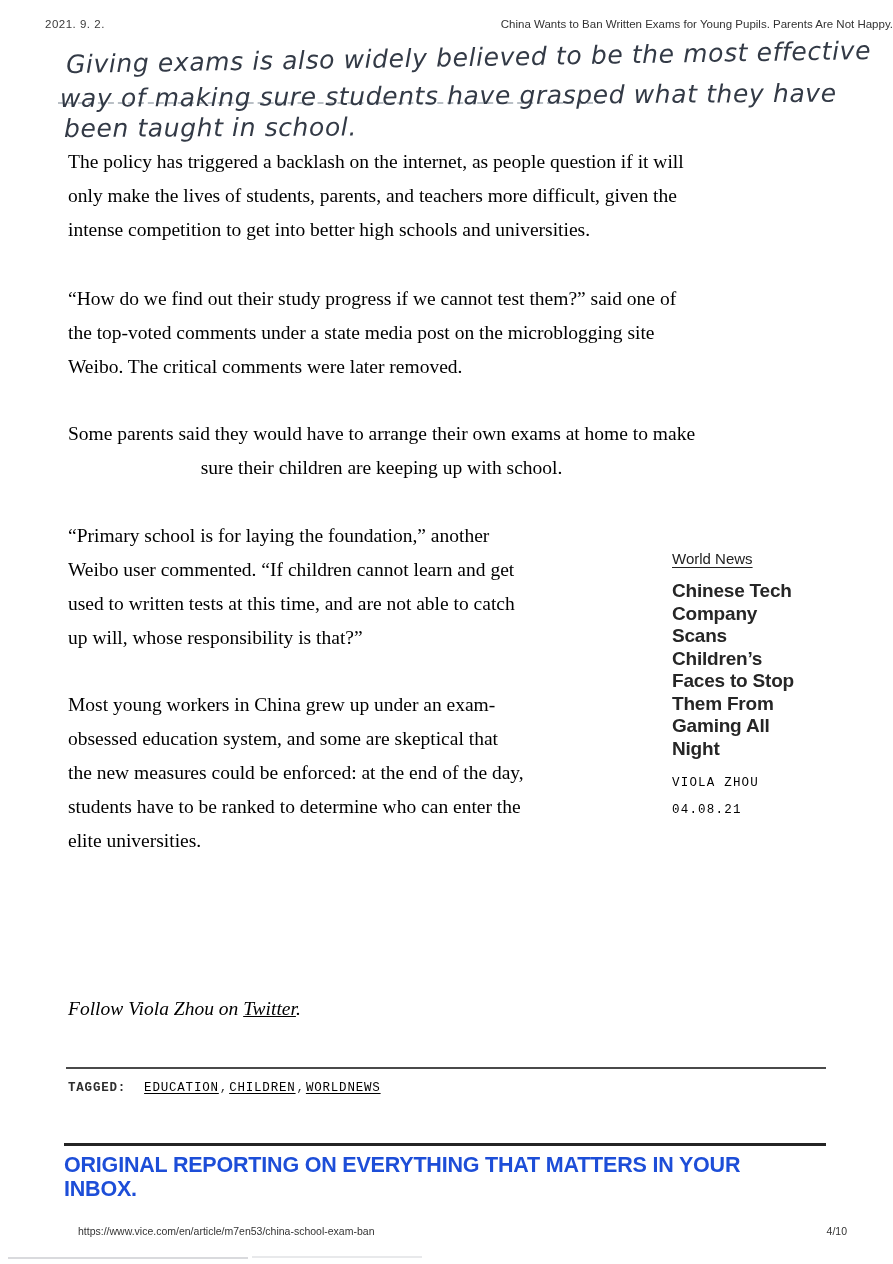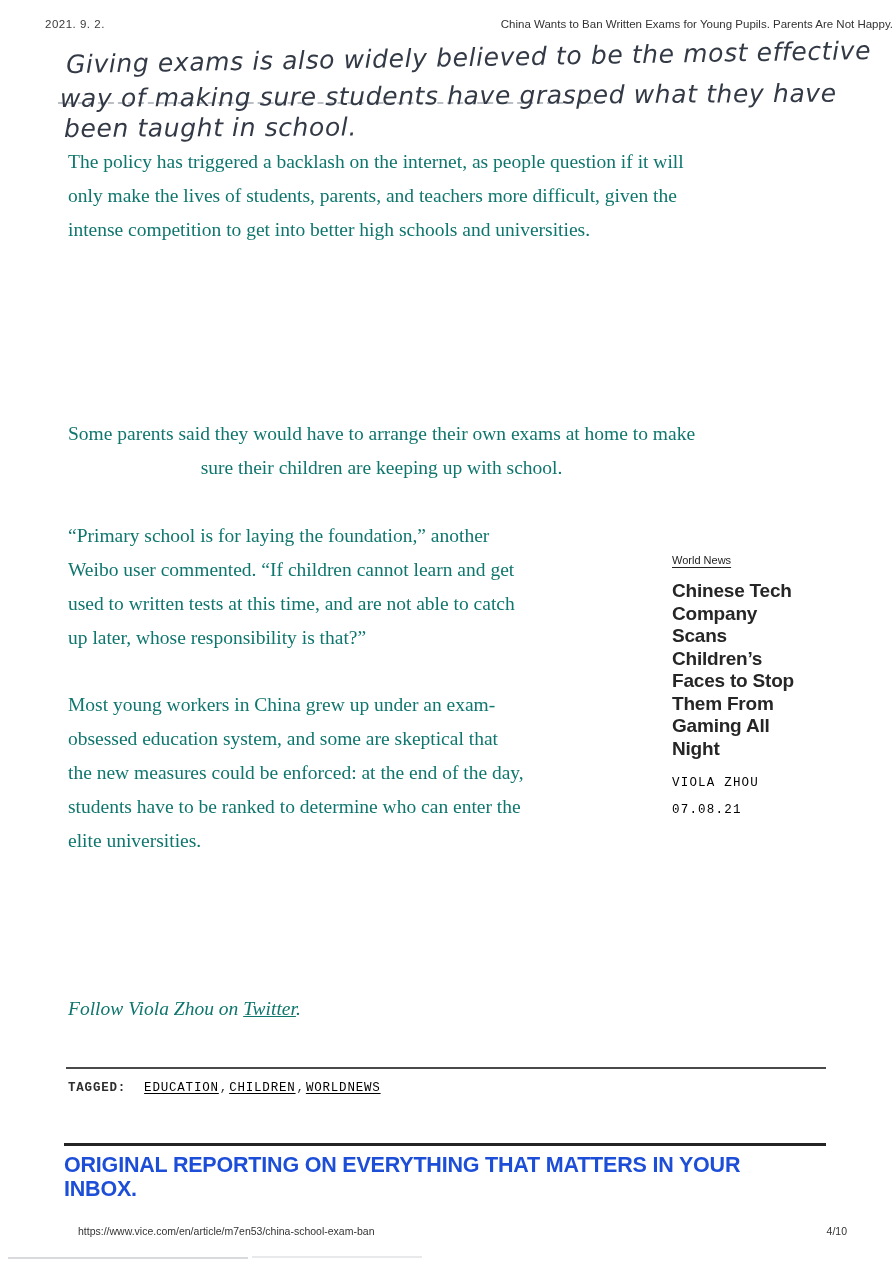--- a/index.html
+++ b/index.html
@@ -32,36 +32,36 @@
   .hw3 { left:64px; top:110px; transform:rotate(-0.3deg); }
   .hw-dash {
     position:absolute; left:58px; top:98px; width:545px; height:0;
     border-top:2px dashed #aab1b8; opacity:0.8;
   }
 
   
   .para {
     position:absolute; left:68px;
     font-family:"Liberation Serif", "DejaVu Serif", serif;
-    font-size:19.5px; line-height:34px; color:#0f766e;
+    font-size:19.5px; line-height:34px; color:#000000;
     white-space:pre-line;
   }
   .p1 { top:141px; }
   .p2 { top:278px; }
   .p3 { top:413px;text-align:center; }
   .p4 { top:515px; }
   .p5 { top:684px; }
   .p6 { top:886px; }
   .follow { top:988px; font-style:italic; }
   .follow a { color:inherit; text-decoration:underline; }
 
   
   .sidebar { position:absolute; left:672px; top:546px; width:145px; }
   .sb-section {
-    display:inline-block; font-size:11px; color:#222222;
+    display:inline-block; font-size:15px; color:#222222;
     text-decoration:underline; text-underline-offset:3px;
   }
   .sb-headline {
     display:block; margin-top:12px;
     font-weight:bold; font-size:19px; line-height:22.5px;
     letter-spacing:-0.2px; color:#262626; text-decoration:none;
     white-space:pre-line;
   }
   .sb-byline, .sb-date {
     font-family:"Liberation Mono", "DejaVu Sans Mono", monospace;
@@ -115,46 +115,49 @@
   <div class="header-title">China Wants to Ban Written Exams for Young Pupils. Parents Are Not Happy.</div>
 
   <div class="hw-dash"></div>
   <div class="hw-line hw1">Giving exams is also widely believed to be the most effective</div>
   <div class="hw-line hw2">way of making sure students have grasped what they have</div>
   <div class="hw-line hw3">been taught in school.</div>
 
   <p class="para p1">The policy has triggered a backlash on the internet, as people question if it will
 only make the lives of students, parents, and teachers more difficult, given the
 intense competition to get into better high schools and universities.</p>
+  <p class="para p2">“How do we find out their study progress if we cannot test them?” said one of
+the top-voted comments under a state media post on the microblogging site
+Weibo. The critical comments were later removed.</p>
   <p class="para p3">Some parents said they would have to arrange their own exams at home to make
 sure their children are keeping up with school.</p>
   <p class="para p4">“Primary school is for laying the foundation,” another
 Weibo user commented. “If children cannot learn and get
 used to written tests at this time, and are not able to catch
-up later, whose responsibility is that?”</p>
+up will, whose responsibility is that?”</p>
   <p class="para p5">Most young workers in China grew up under an exam-
 obsessed education system, and some are skeptical that
 the new measures could be enforced: at the end of the day,
 students have to be ranked to determine who can enter the
 elite universities.</p>
 
   <p class="para follow"><span>Follow Viola Zhou on </span><a href="#">Twitter</a><span>.</span></p>
 
   <aside class="sidebar">
     <a href="#" class="sb-section">World News</a>
     <a href="#" class="sb-headline">Chinese Tech
 Company
 Scans
 Children’s
 Faces to Stop
 Them From
 Gaming All
 Night</a>
     <div class="sb-byline">VIOLA ZHOU</div>
-    <div class="sb-date">07.08.21</div>
+    <div class="sb-date">04.08.21</div>
   </aside>
 
   <div class="rule-thin"></div>
   <div class="tagged">
     <span class="tag-label">TAGGED:</span><a href="#" class="tag-link">EDUCATION</a><span class="tag-sep">,</span><a href="#" class="tag-link">CHILDREN</a><span class="tag-sep">,</span><a href="#" class="tag-link">WORLDNEWS</a>
   </div>
 
   <div class="rule-thick"></div>
   <h2 class="newsletter">ORIGINAL REPORTING ON EVERYTHING THAT MATTERS IN YOUR
 INBOX.</h2>

